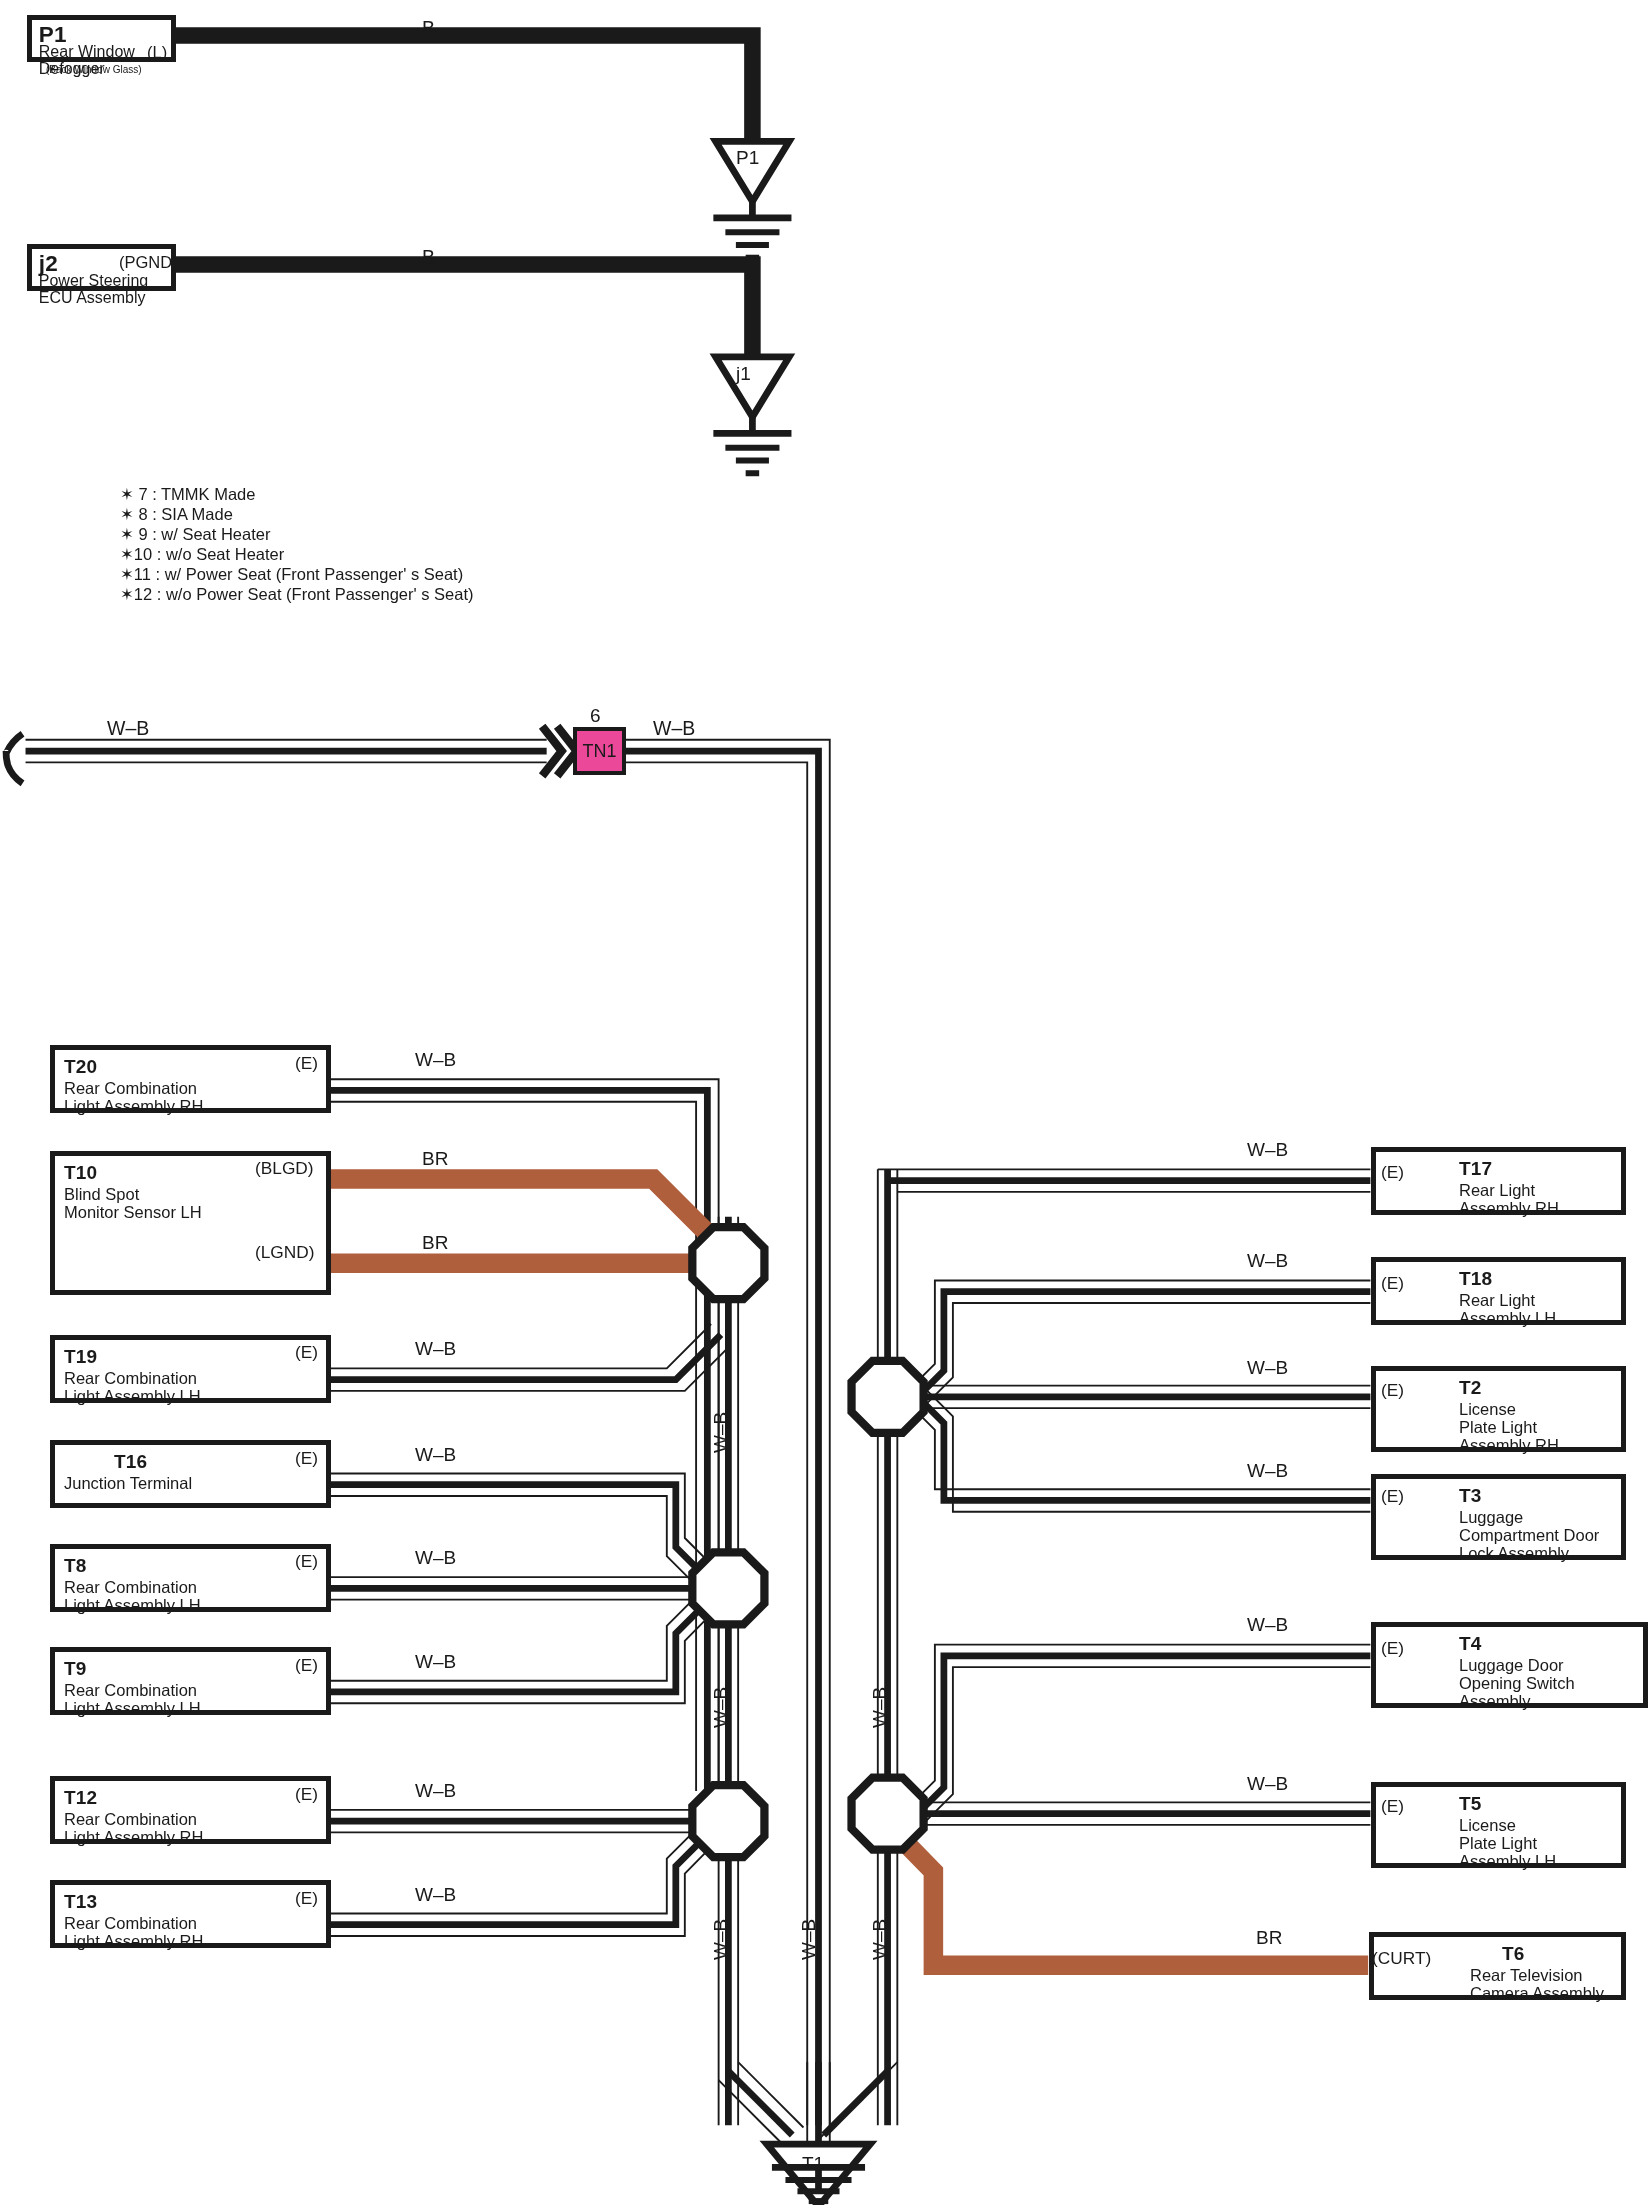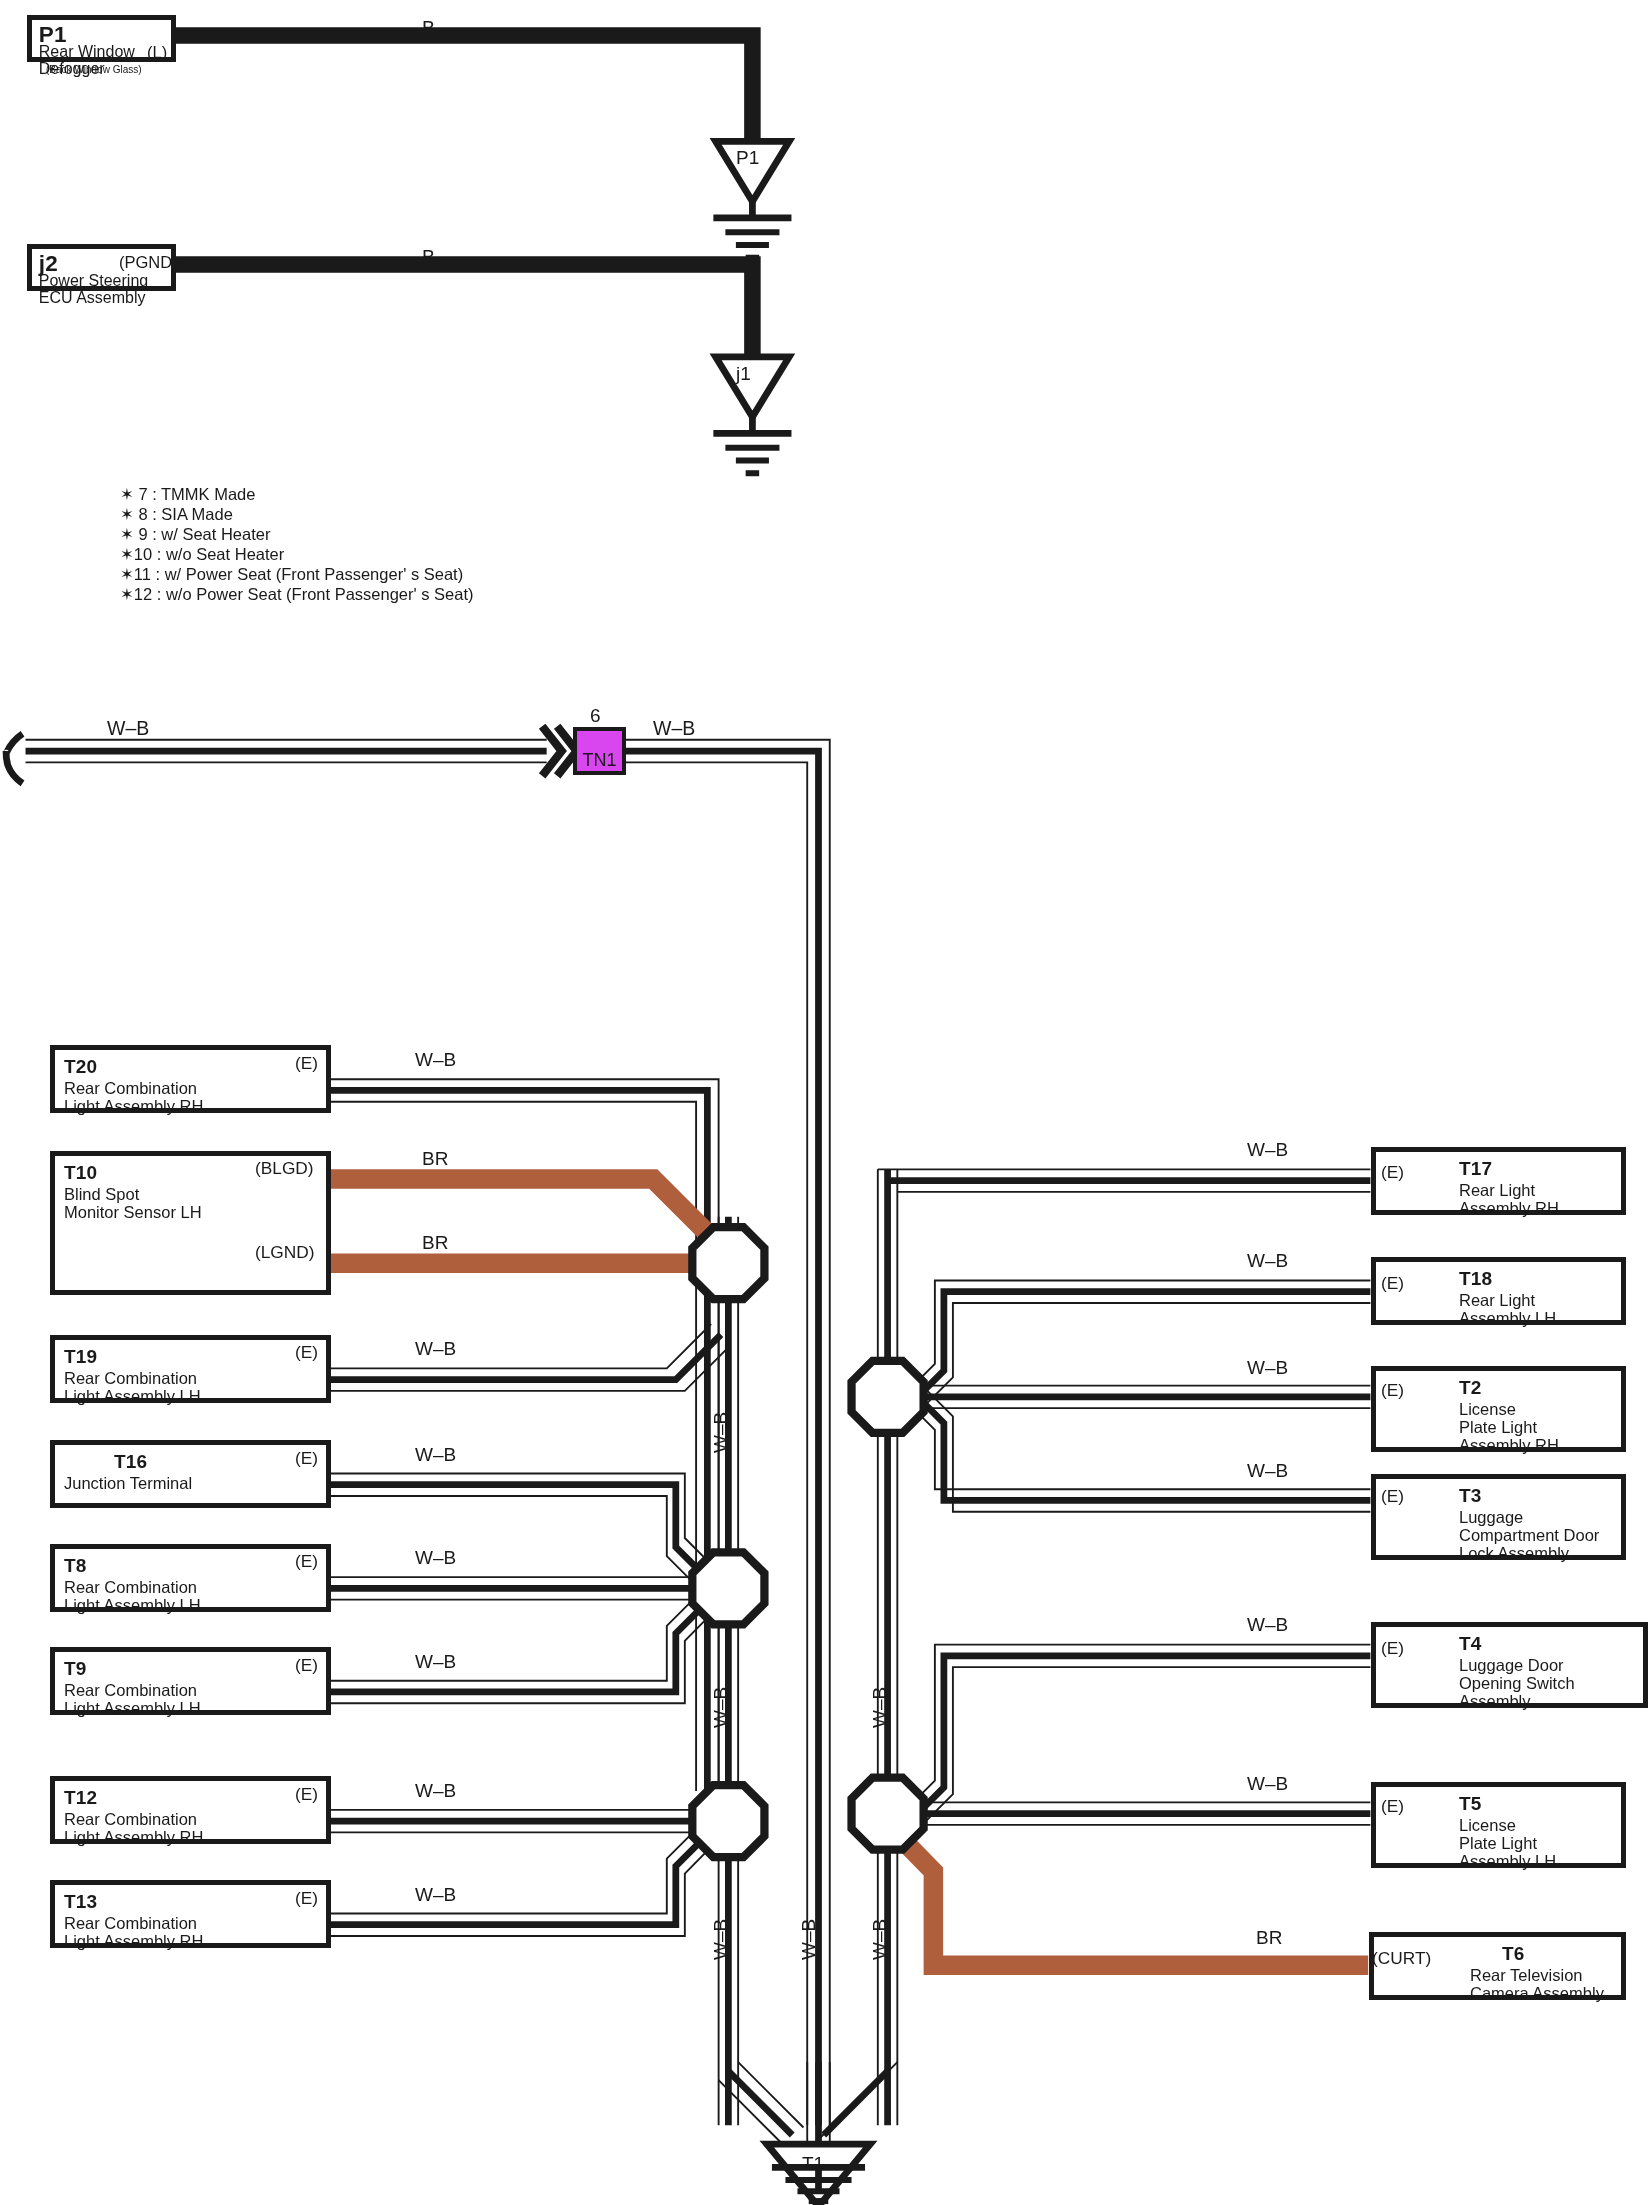--- a/index.html
+++ b/index.html
@@ -13,22 +13,22 @@
   .pin{position:absolute;font-size:22px;line-height:23px;}
 
   .lbl{position:absolute;font-size:22px;line-height:22.5px;white-space:nowrap;}
   .vlbl{position:absolute;font-size:22px;line-height:22.5px;white-space:nowrap;
         transform-origin:0 0;transform:rotate(-90deg);}
 
   .gndtxt{position:absolute;font-size:22.5px;line-height:22.5px;white-space:nowrap;}
 
   .note{position:absolute;font-size:22px;line-height:26px;white-space:nowrap;}
 
-  .tn1box{position:absolute;box-sizing:border-box;border:4.5px solid #1a1a1a;background:#d946ef;
-          display:flex;align-items:flex-end;justify-content:center;font-size:20px;}
+  .tn1box{position:absolute;box-sizing:border-box;border:4.5px solid #1a1a1a;background:#ec4899;
+          display:flex;align-items:center;justify-content:center;font-size:20px;}
   .tn1num{position:absolute;font-size:22px;}
 </style>
 </head>
 <body>
 
 <div id="page">
 
   <svg id="svgroot" viewBox="0 0 2200 2936" xmlns="http://www.w3.org/2000/svg">
     <defs>
       <style>

